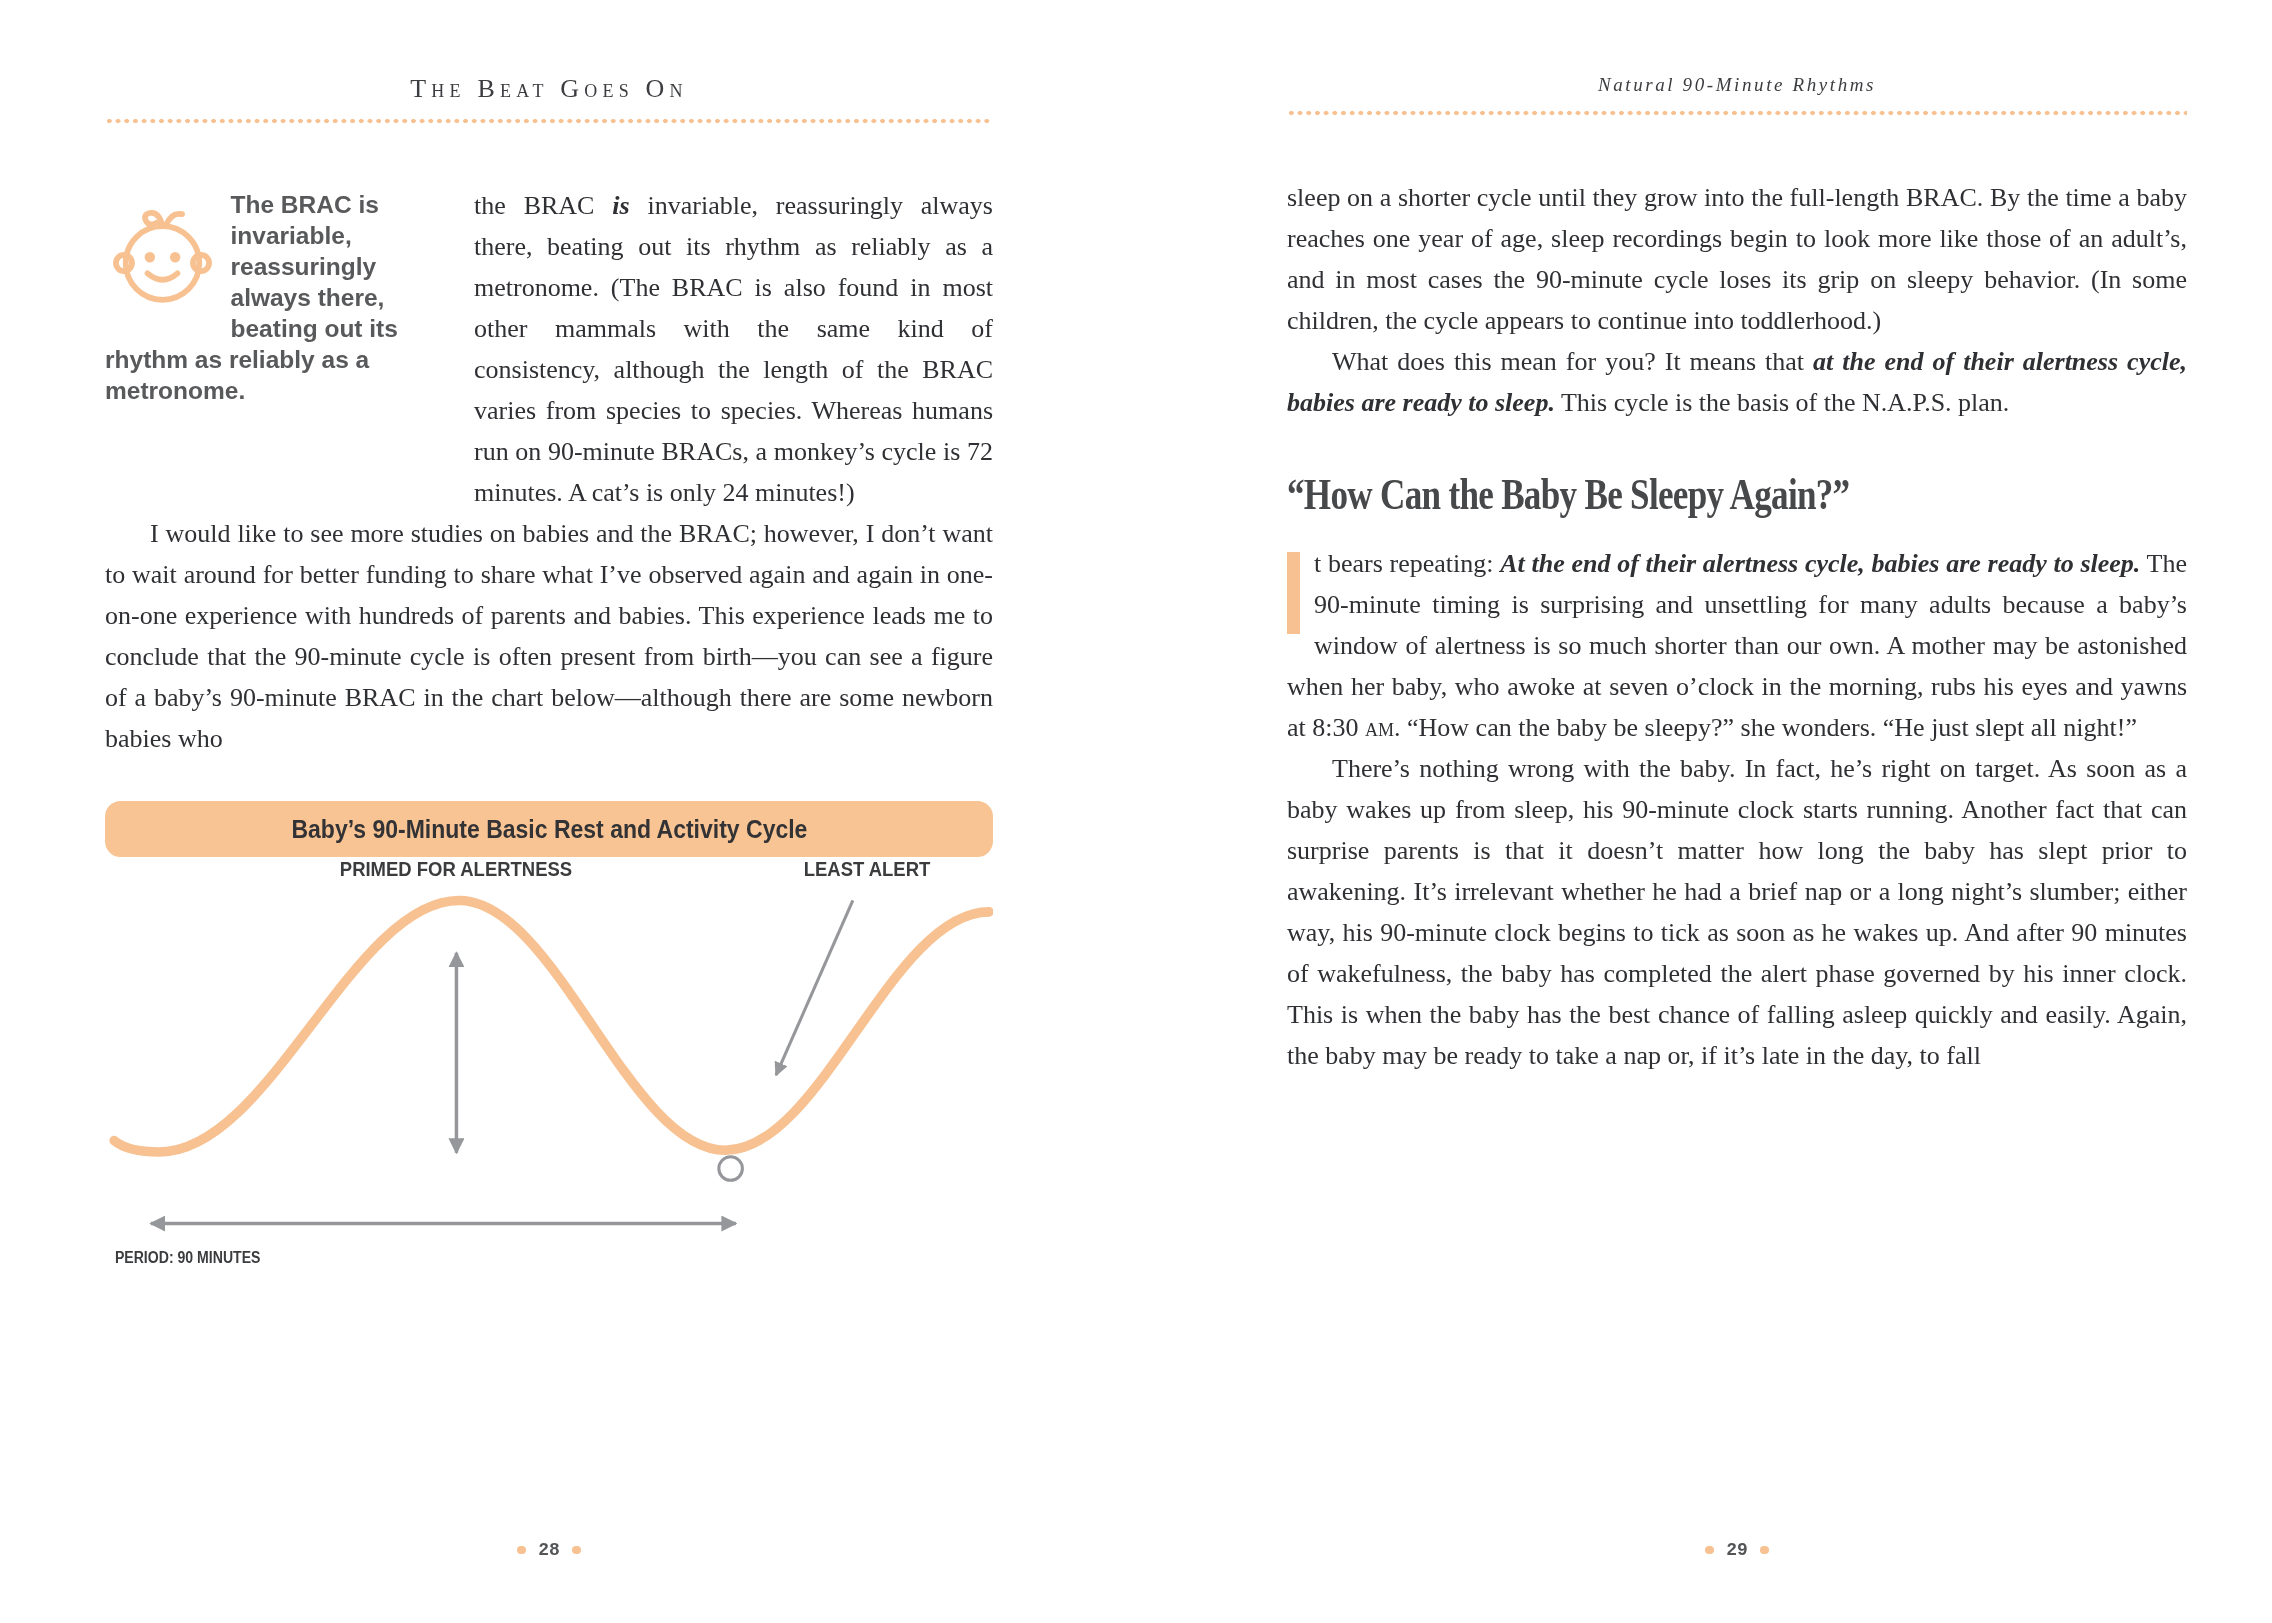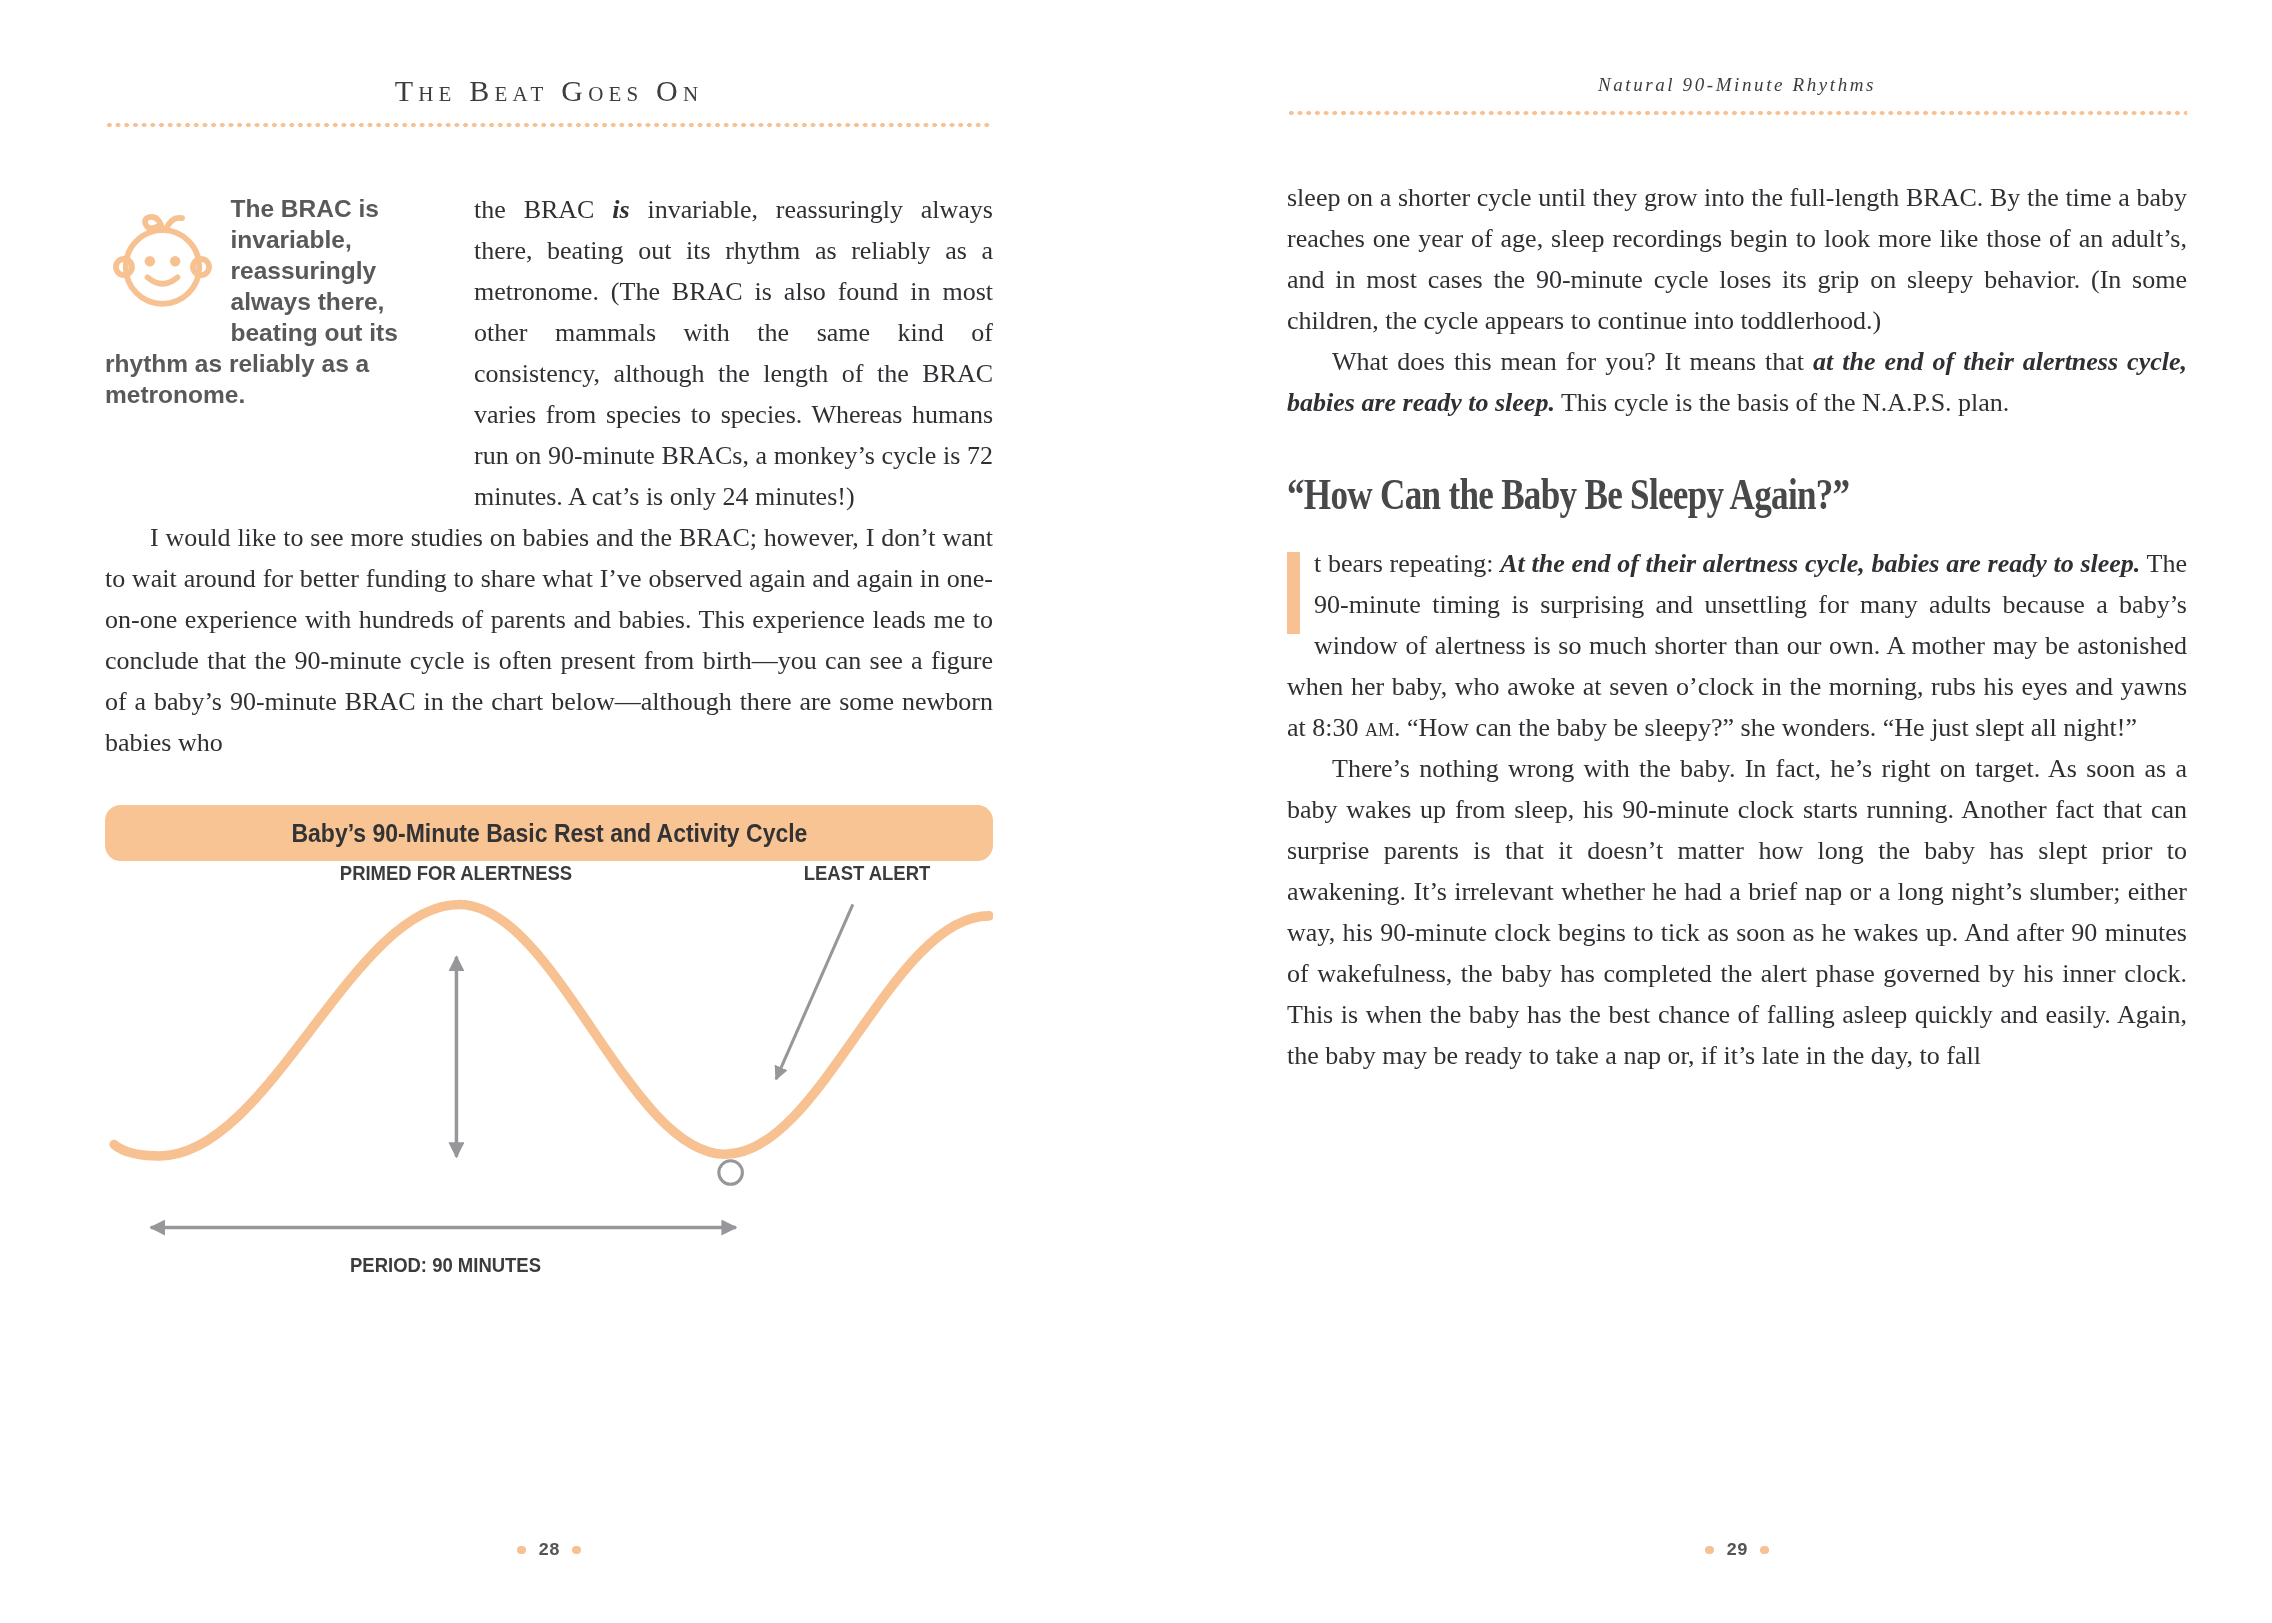--- a/index.html
+++ b/index.html
@@ -4,21 +4,21 @@
 <style>
   html,body{margin:0;padding:0;background:#ffffff;}
   #canvas{position:relative;width:2273px;height:1623px;background:#ffffff;overflow:hidden;
           font-family:"Liberation Serif",serif;color:#2f3033;}
 
   .page{position:absolute;top:74px;}
   .page-left{left:105px;width:888px;}
   .page-right{left:1287px;width:900px;}
 
   .running-head{text-align:center;color:#3c3d40;}
-  .running-head.sc{font-variant:small-caps;font-size:30px;letter-spacing:5.2px;}
+  .running-head.sc{font-variant:small-caps;font-size:26px;letter-spacing:5.2px;}
   .running-head.it{font-style:italic;font-size:19px;letter-spacing:2.6px;}
 
   .dotted-rule{height:6.1px;margin-top:14px;
     background-image:radial-gradient(circle,#f7c191 2.2px,rgba(247,193,145,0) 2.5px);
     background-size:8.7px 6.1px;background-repeat:repeat-x;background-position:0 50%;}
 
   .body-block{margin-top:61px;}
   p.body-text{margin:0;font-size:26px;line-height:41px;text-align:justify;color:#2f3033;}
   p.indent{text-indent:45px;}
   .seg-i{font-style:italic;font-weight:bold;}
@@ -34,22 +34,22 @@
   .chart{margin-top:42px;}
   .chart-title{background:#f8c493;border-radius:15.7px;height:56px;line-height:56px;
     text-align:center;}
   .chart-title span{display:inline-block;transform:scaleX(0.92);
     font-family:"Liberation Sans",sans-serif;font-weight:bold;font-size:25px;color:#333335;}
   .chart-canvas{position:relative;height:441px;}
   .chart-annot{position:absolute;top:0;transform:translateX(-50%) scaleX(0.88);
     font-family:"Liberation Sans",sans-serif;font-weight:bold;font-size:21px;
     color:#3b3c3e;white-space:nowrap;}
   .wave-svg{position:absolute;left:0;top:33px;}
-  .period-label{position:absolute;left:0;top:392px;width:682px;text-align:center;
-    font-family:"Liberation Sans",sans-serif;font-weight:bold;font-size:21px;color:#3b3c3e;}
+  .period-label{position:absolute;left:0;top:392px;width:682px;text-align:left;
+    font-family:"Liberation Sans",sans-serif;font-weight:bold;font-size:16px;color:#3b3c3e;}
   .period-label span{display:inline-block;transform:scaleX(0.88);}
 
   
   .section-heading{margin:45px 0 23px;font-family:"Liberation Serif",serif;font-weight:bold;
     font-size:45px;color:#47484a;transform:scaleX(0.78);transform-origin:0 50%;
     white-space:nowrap;letter-spacing:-0.9px;}
   .drop-cap-bar{float:left;width:13px;height:82px;background:#f7c191;margin:8.7px 14px 0 0;}
 
   
   .folio{position:absolute;top:1540px;display:flex;align-items:center;justify-content:center;gap:12.2px;}

